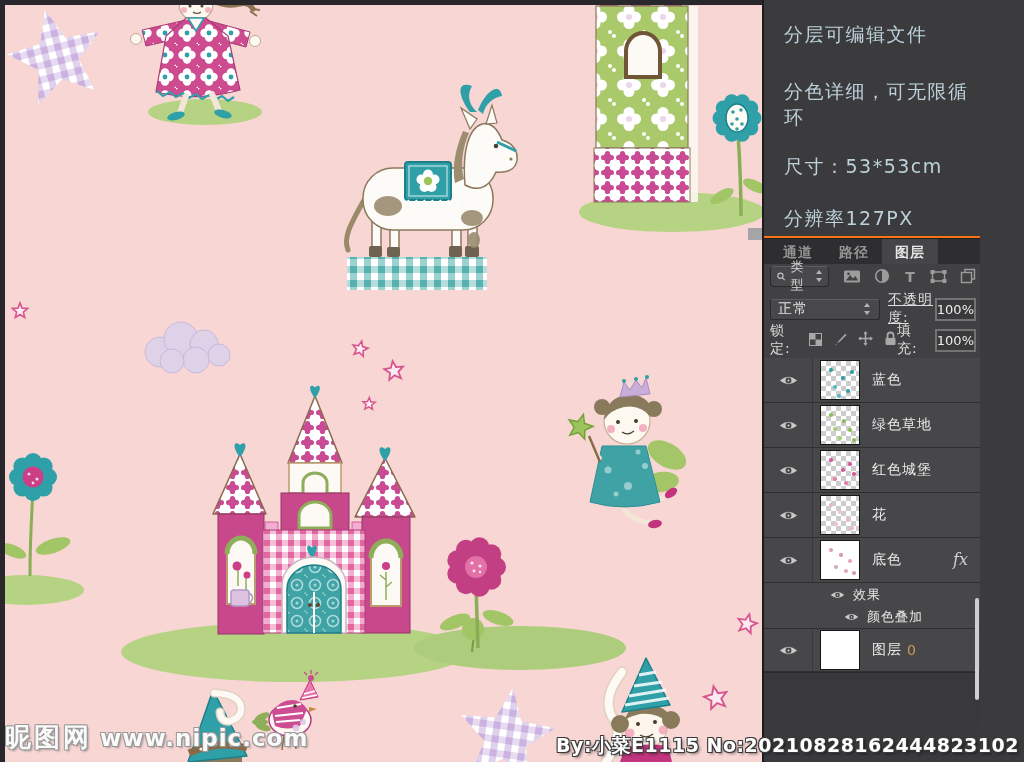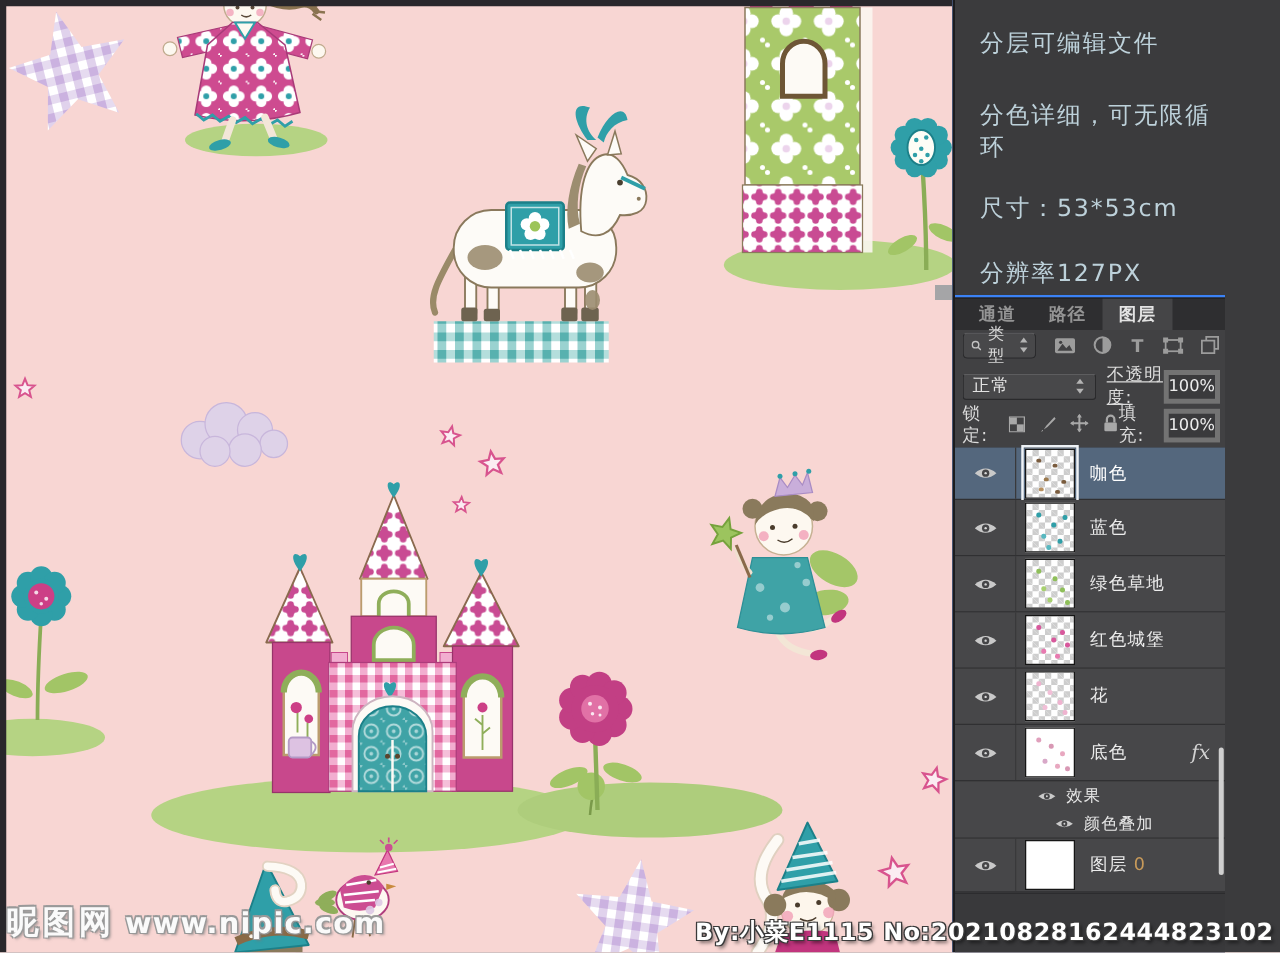--- a/index.html
+++ b/index.html
@@ -4,21 +4,21 @@
 <style>
   html,body{margin:0;padding:0;}
   body{font-family:"DejaVu Sans","Liberation Sans",sans-serif;}
   .stage{position:relative;width:1024px;height:762px;overflow:hidden;background:#3b3b3d;}
 
   
   .canvas-area{position:absolute;left:0;top:0;width:762px;height:762px;background:#f8d6d3;}
   .canvas-area svg{display:block;}
 
   
-  .panel{position:absolute;left:762px;top:0;width:218px;height:762px;background:#3b82f6;border-left:2px solid #1c1c1e;box-sizing:border-box;}
+  .panel{position:absolute;left:762px;top:0;width:218px;height:762px;background:#f97316;border-left:2px solid #1c1c1e;box-sizing:border-box;}
   .info{position:absolute;top:0;left:0;right:0;height:236px;background:#3b3b3d;}
   .info-line{color:#bdd1da;font-size:19px;letter-spacing:1.5px;margin:0 0 0 20px;}
   .il1{padding-top:22px;}
   .il2{padding-top:31px;font-family:Liberation Serif, serif;}
   .il3{padding-top:23px;}
   .il4{padding-top:26px;}
 
   .tabbar{position:absolute;top:238px;left:0;right:0;height:26px;background:#2e2e30;border-top:1px solid #202022;display:flex;align-items:stretch;padding-left:6px;}
   .tab{padding:0 13px;line-height:26px;font-size:14px;color:#949494;letter-spacing:1px;font-weight:bold;}
   .tab.active{background:#454547;color:#e4e4e4;}
@@ -31,21 +31,21 @@
   .updown::before{content:"";position:absolute;left:1px;top:0;border-left:3.5px solid transparent;border-right:3.5px solid transparent;border-bottom:4.5px solid #b4b4b4;}
   .updown::after{content:"";position:absolute;left:1px;bottom:0;border-left:3.5px solid transparent;border-right:3.5px solid transparent;border-top:4.5px solid #b4b4b4;}
   .ficons{display:flex;align-items:center;gap:13px;margin-left:14px;}
   .ficon{display:inline-flex;}
 
   .row-blend{position:absolute;top:33px;left:6px;right:4px;height:24px;display:flex;align-items:center;}
   .blendbox{display:inline-flex;align-items:center;width:148px;height:21px;background:#48484a;border:1px solid #2a2a2c;border-top-color:#5d5d5f;border-radius:3px;padding:0 7px;box-sizing:border-box;}
   .blend-label{font-size:14px;color:#e2e2e2;letter-spacing:1px;}
   .ctl-label{font-size:14px;color:#dcdcdc;letter-spacing:1px;}
   .row-blend .ctl-label{margin-left:8px;text-decoration:underline;}
-  .valbox{margin-left:auto;width:38px;height:19px;background:#3a3a3c;border:4px solid #737373;color:#ececec;font-size:13px;display:flex;align-items:center;justify-content:center;}
+  .valbox{margin-left:auto;width:38px;height:19px;background:#3a3a3c;border:2px solid #737373;color:#ececec;font-size:13px;display:flex;align-items:center;justify-content:center;}
 
   .row-lock{position:absolute;top:64px;left:6px;right:4px;height:24px;display:flex;align-items:center;}
   .licons{display:flex;align-items:center;gap:11px;margin-left:9px;}
 
   .layers-list{position:absolute;top:358px;left:0;right:0;bottom:0;background:#3a3a3c;}
   .lrow{display:flex;align-items:center;height:45px;background:#474749;border-bottom:1px solid #303032;position:relative;box-sizing:border-box;}
   .lrow.selected{background:#54677d;}
   .eyecell{width:48px;align-self:stretch;display:flex;align-items:center;justify-content:center;border-right:1px solid #39393b;}
   .eye{width:19px;height:13px;}
   .eye-s{width:15px;height:10px;}
@@ -572,31 +572,20 @@
                 <path d="M3.5,7 V4.5 a3,3 0 0 1 6,0 V7" fill="none" stroke="#a8a8a8" stroke-width="1.8"></path>
                 <rect x="1.5" y="7" width="10" height="7" rx="1" fill="#a8a8a8"></rect>
               </svg></span>
         </div>
         <span class="ctl-label" style="margin-left:auto">填充:</span>
         <div class="valbox" style="margin-left:8px">100%</div>
       </div>
     </div>
 
     <div class="layers-list">
-      <div class="lrow selected" style="height:42px">
-        <div class="eyecell">
-            <svg class="eye">
-              <use href="#eye-sym"></use>
-            </svg>
-          </div>
-        <div class="thumb sel">
-            <span class="specks brown"></span>
-          </div>
-        <div class="lname">咖色</div>
-      </div>
       <div class="lrow">
         <div class="eyecell">
             <svg class="eye">
               <use href="#eye-sym"></use>
             </svg>
           </div>
         <div class="thumb">
             <span class="specks teal"></span>
           </div>
         <div class="lname">蓝色</div>

